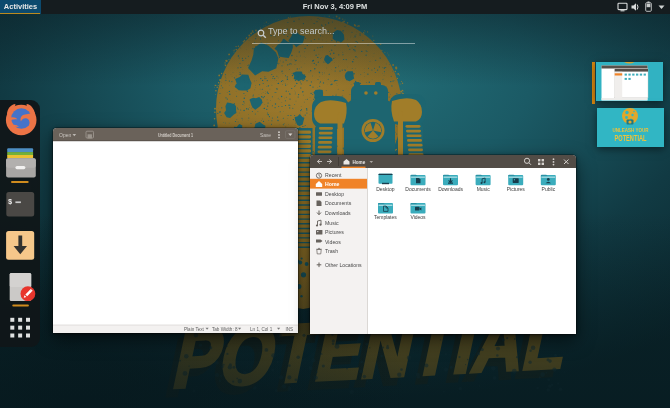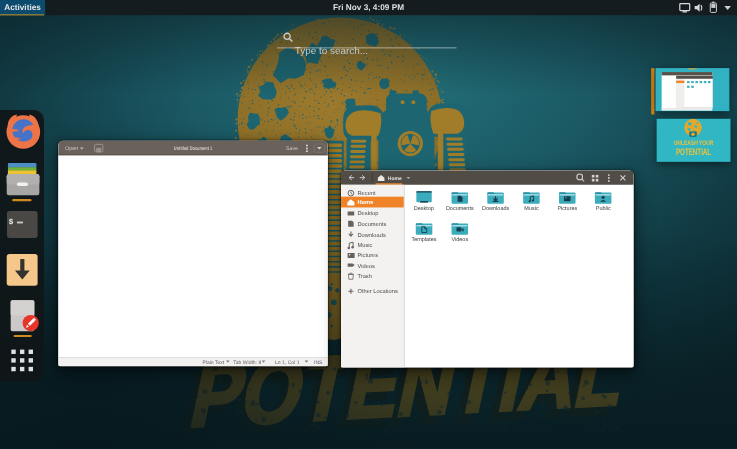--- a/index.html
+++ b/index.html
@@ -5,21 +5,21 @@
   html,body{margin:0;padding:0;}
   body{width:670px;height:408px;overflow:hidden;font-family:"Liberation Sans",sans-serif;position:relative;background:#0d272d;}
   .abs{position:absolute;}
   
   #topbar{left:0;top:0;width:670px;height:14px;background:#151c1f;z-index:50;}
   #activities{left:0;top:0;width:41px;height:14px;background:#0c4a6e;color:#e8e8e8;font-size:7.5px;font-weight:700;line-height:13px;text-align:center;}
   #activities .ul{position:absolute;left:0;bottom:0;width:40px;height:1.2px;background:#bb8a1e;}
   #clock{left:0;top:0;width:670px;height:32px;text-align:center;color:#dde1e1;font-size:7.5px;font-weight:700;line-height:14px;letter-spacing:0;}
   
   #search{left:252px;top:26px;width:163px;height:18px;z-index:40;}
-  #search .txt{position:absolute;left:16px;top:15px;font-size:9px;color:#c3c9c9;}
+  #search .txt{position:absolute;left:16px;top:0;font-size:9px;color:#c3c9c9;}
   #search .line{position:absolute;left:0;bottom:0;width:163px;height:1px;background:rgba(255,255,255,0.45);}
   
   #dash{left:0;top:100px;width:40px;height:247px;background:rgba(16,22,24,0.94);border-radius:0 9px 9px 0;z-index:30;}
   
   #gedit{left:53px;top:128px;width:245px;height:205px;z-index:20;border-radius:4px 4px 2px 2px;box-shadow:0 0 0 1px rgba(0,0,0,0.25),0 6px 18px rgba(0,0,0,0.55),0 1px 4px rgba(0,0,0,0.45);background:#fff;}
   #files{left:310px;top:155px;width:266px;height:179px;z-index:25;border-radius:4px 4px 2px 2px;box-shadow:0 0 0 1px rgba(0,0,0,0.25),0 6px 18px rgba(0,0,0,0.55),0 1px 4px rgba(0,0,0,0.45);background:#fff;}
   
   #wsbar1{left:592px;top:62px;width:2.5px;height:42px;background:#d8860f;}
   #thumb1{left:596px;top:62px;width:67px;height:39px;background:#31b2c2;box-shadow:0 2px 8px rgba(0,0,0,0.5);}
   #thumb2{left:597px;top:108px;width:66.5px;height:39px;background:#31b6c4;box-shadow:0 2px 8px rgba(0,0,0,0.5);}

